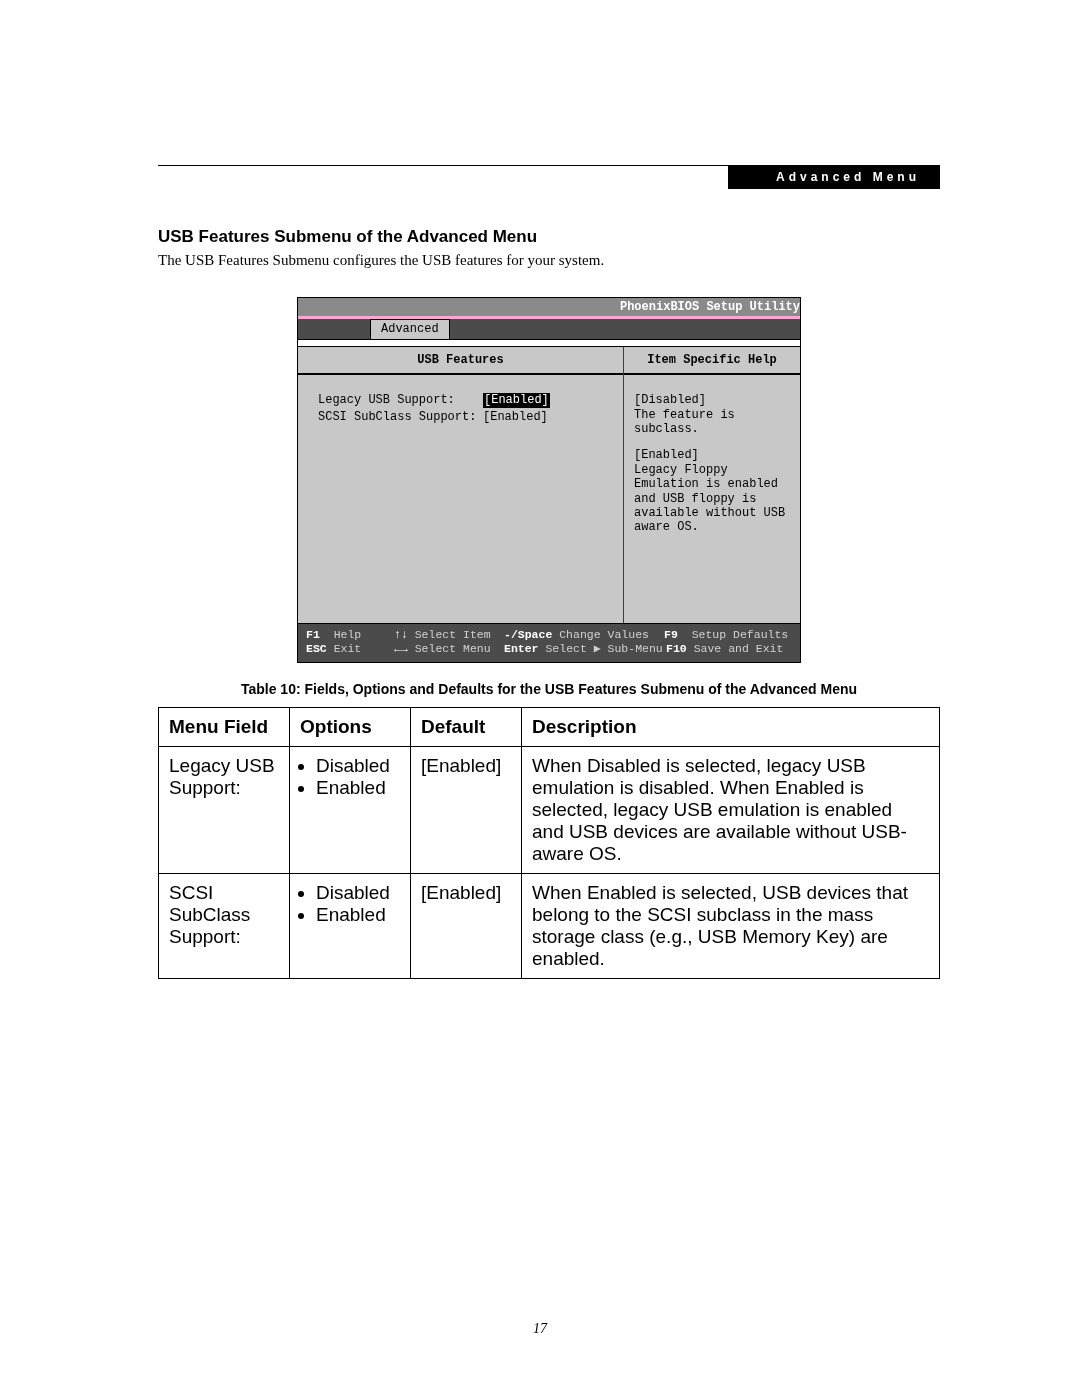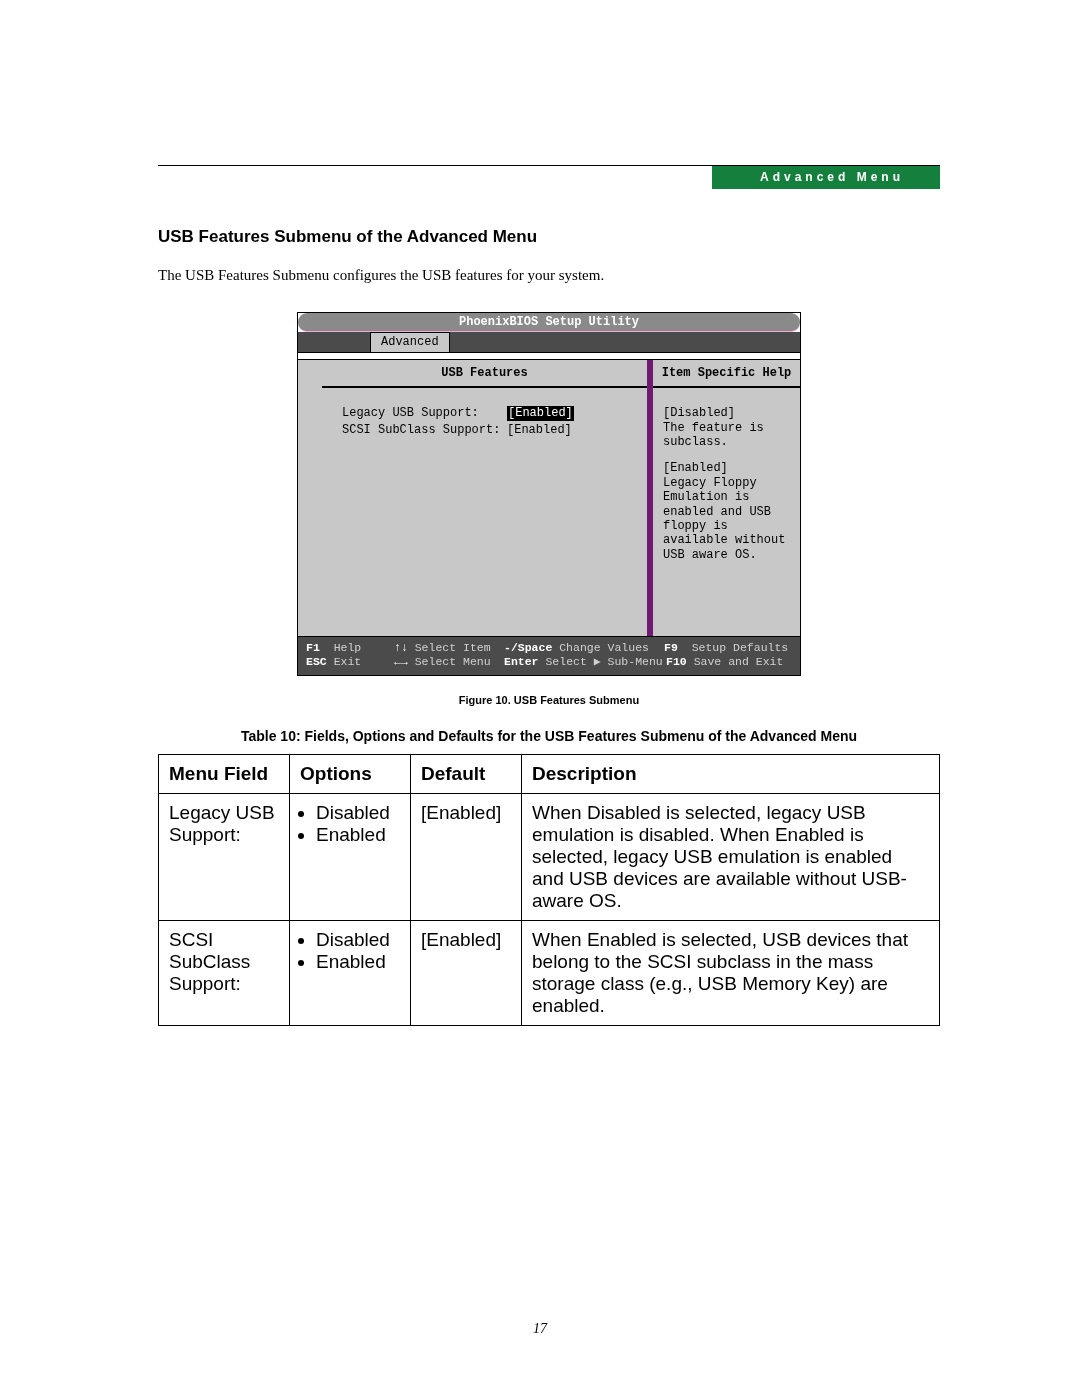--- a/index.html
+++ b/index.html
@@ -21,61 +21,60 @@
     position: absolute;
     top: 165px;
     left: 158px;
     right: 140px;
     border-top: 1px solid #000;
   }
   .header-black {
     position: absolute;
     right: 0;
     top: 0;
-    background: #15803d;
+    background: #000000;
     color: #fff;
     font-family: Arial, Helvetica, sans-serif;
     font-weight: bold;
     letter-spacing: 4px;
     font-size: 12px;
-    padding: 4px 36px 5px 48px;
+    padding: 4px 20px 5px 48px;
   }
 
   .content {
     margin-top: 62px;
   }
   h2.section-title {
     font-family: Arial, Helvetica, sans-serif;
     font-weight: bold;
     font-size: 17px;
-    margin: 0 0 20px 0;
+    margin: 0 0 5px 0;
   }
   p.intro {
     font-family: Georgia, "Times New Roman", serif;
     font-size: 15px;
     margin: 0 0 28px 0;
   }
 
   
   .bios-wrap {
     width: 502px;
     margin: 0 auto 18px auto;
     border: 1px solid #000;
     font-family: "Courier New", monospace;
     font-size: 12px;
     line-height: 1.2;
   }
   .bios-title {
     background: #8a8a8a;
     color: #fff;
-    text-align: center;
+    text-align: right;
     padding: 2px 0;
     font-weight: bold;
-    border-bottom: 1px solid #f9a8d4;
-    border-radius: 9px;
+    border-bottom: 3px solid #f9a8d4;
   }
   .bios-menu-row {
     background: #4b4b4b;
     display: flex;
     border-bottom: 1px solid #000;
   }
   .bios-menu-tab {
     background: #c8c8c8;
     color: #000000;
     padding: 2px 10px;
@@ -87,22 +86,21 @@
     background: #fff;
     height: 6px;
     border-bottom: 1px solid #000;
   }
   .bios-body {
     display: flex;
     background: #c8c8c8;
   }
   .bios-left {
     flex: 0 0 325px;
-    border-right: 6px solid #701a75;
-    margin-left: 24px;
+    border-right: 1px solid #701a75;
   }
   .bios-right {
     flex: 1;
   }
   .bios-subhead {
     text-align: center;
     padding: 6px 4px;
     font-weight: bold;
     border-bottom: 2px solid #000;
   }
@@ -259,21 +257,20 @@
         </div>
         <div class="bios-footer-row">
           <span class="bf-cell" style="width:88px"><span class="bf-key">ESC</span> <span class="bf-txt">Exit</span></span>
           <span class="bf-cell" style="width:110px"><span class="bf-key">←→</span> <span class="bf-txt">Select Menu</span></span>
           <span class="bf-cell" style="width:162px"><span class="bf-key">Enter</span> <span class="bf-txt">Select ▶ Sub-Menu</span></span>
           <span class="bf-cell"><span class="bf-key">F10</span> <span class="bf-txt">Save and Exit</span></span>
         </div>
       </div>
     </div>
 
-    <div class="figcap">Figure 10.  USB Features Submenu</div>
 
     <div class="tablecap">Table 10: Fields, Options and Defaults for the USB Features Submenu of the Advanced Menu</div>
 
     <table class="fields">
       <thead>
         <tr>
           <th class="col-field">Menu Field</th>
           <th class="col-opts">Options</th>
           <th class="col-def">Default</th>
           <th>Description</th>

